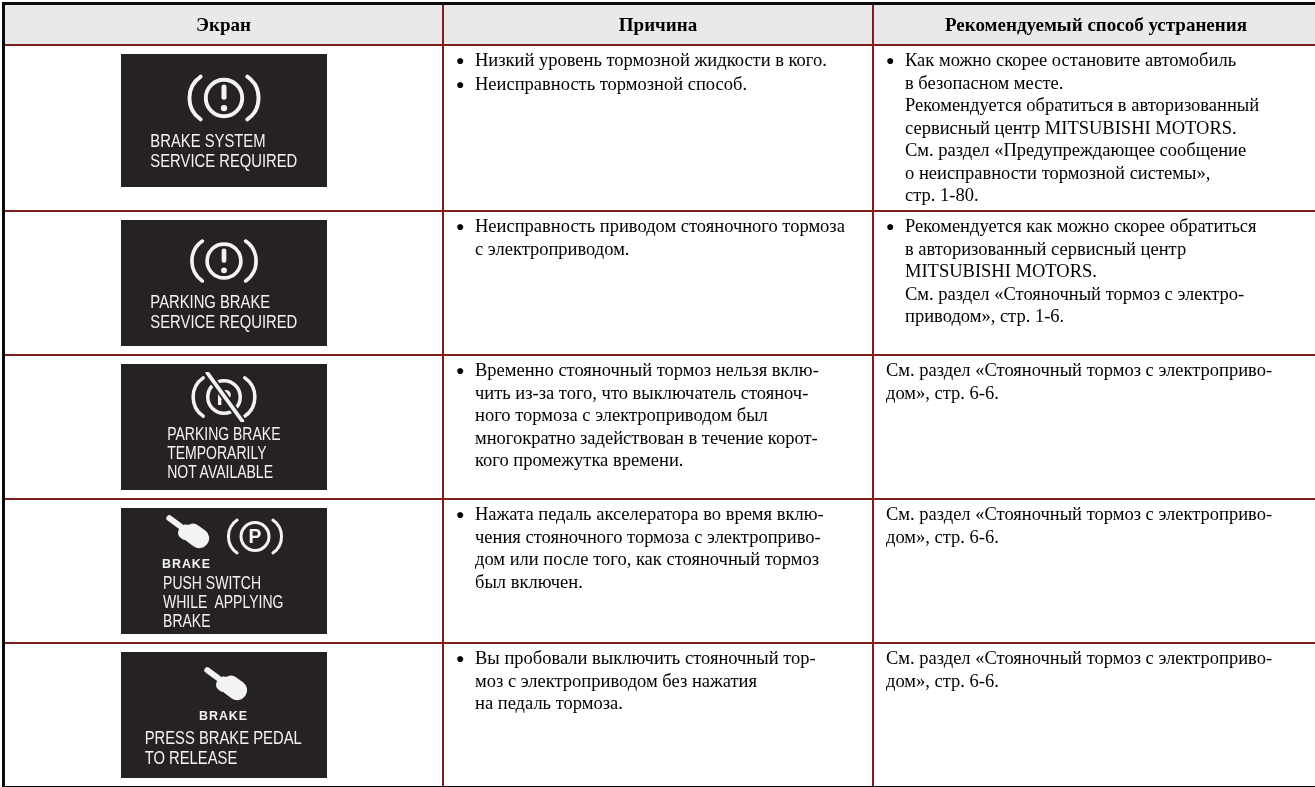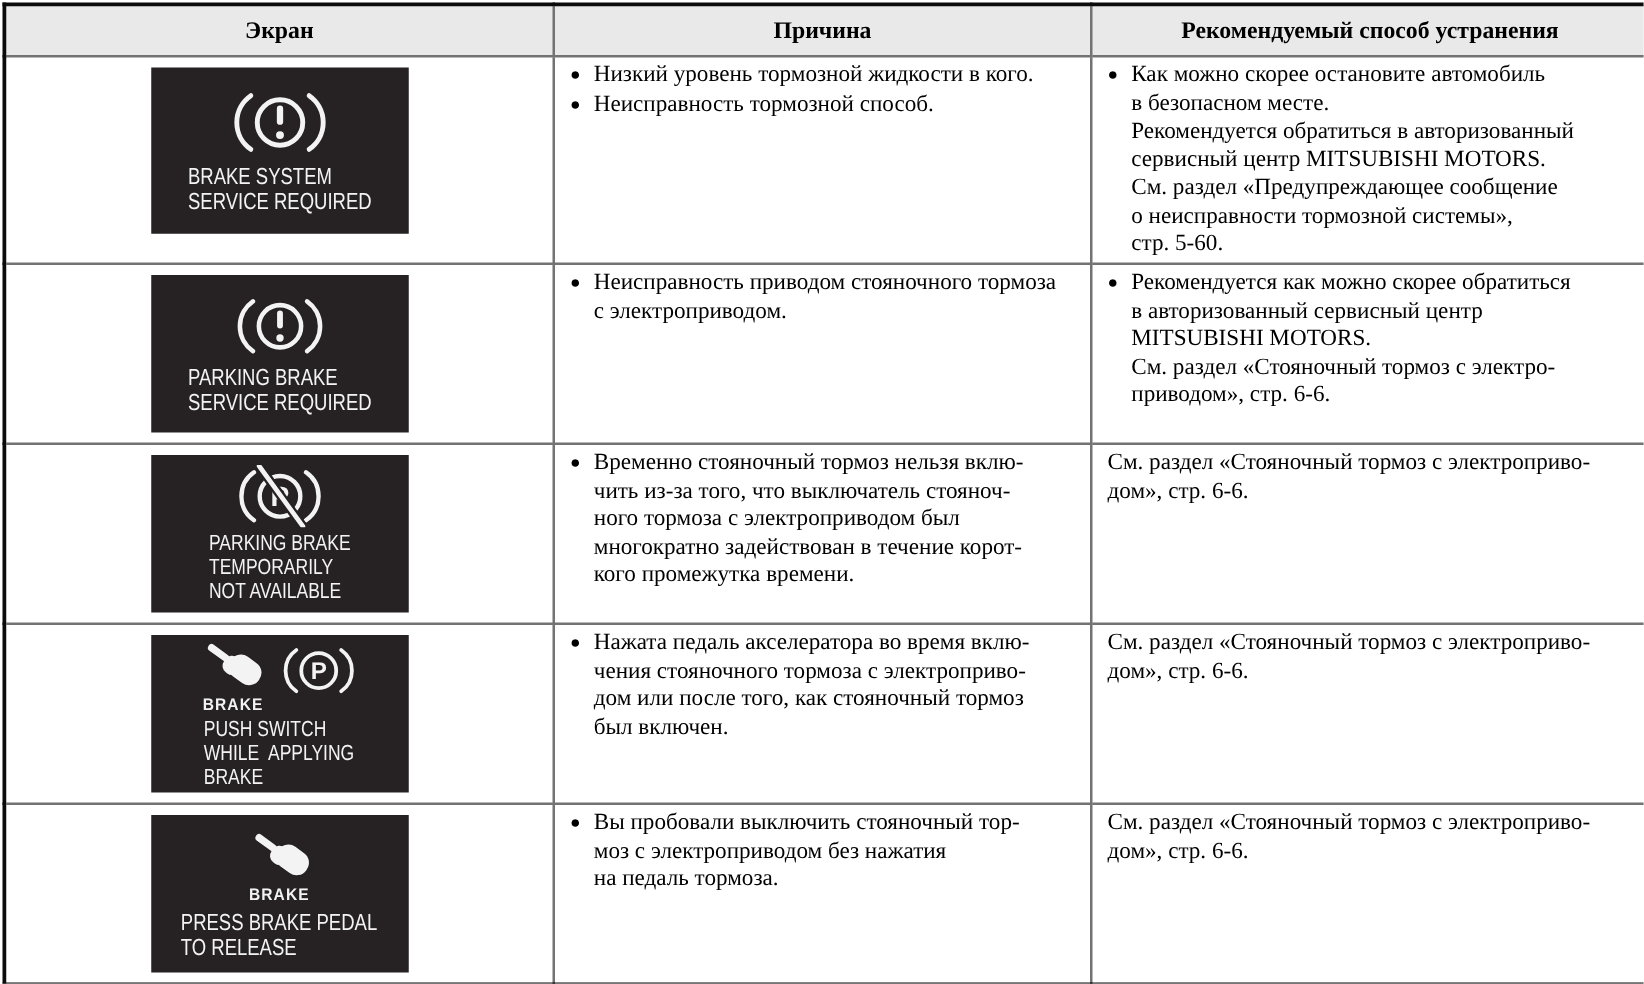--- a/index.html
+++ b/index.html
@@ -5,21 +5,21 @@
   html,body { margin:0; padding:0; background:#ffffff; }
   .page {
     position:relative; width:1315px; height:787px; background:#ffffff;
     font-family:"Liberation Serif", serif; color:#000;
     overflow:hidden;
   }
   table.tbl {
     border-collapse:collapse; table-layout:fixed;
     margin:2px 0 0 2px; width:1311px;
   }
-  .tbl th, .tbl td { border:2px solid #737373; vertical-align:top; }
+  .tbl th, .tbl td { border:2px solid #7f1d1d; vertical-align:top; }
   .tbl { border:3px solid #0b0b0b; }
   .tbl thead th {
     background:#e9e9e9; height:39px; vertical-align:middle;
     font-size:19px; font-weight:bold; text-align:center; padding:0;
     border-bottom-width:2.5px;
   }
   .col1 { width:437px; } .col2 { width:428px;margin-left:36px; } .col3 { width:444px; }
 
   td.c-screen { text-align:center; }
   td.c-text { padding:3px 6px 3px 12px; font-size:18.5px; line-height:22.5px; }
@@ -123,21 +123,21 @@
         </td>
         <td class="c-text">
           <div class="item">
             <span class="blt">●</span>
             <span class="itx">Как можно скорее остановите автомобиль
 в безопасном месте.
 Рекомендуется обратиться в авторизованный
 сервисный центр MITSUBISHI MOTORS.
 См. раздел «Предупреждающее сообщение
 о неисправности тормозной системы»,
-стр. 5-60.</span>
+стр. 1-80.</span>
           </div>
         </td>
       </tr>
 
       <tr style="height:139px">
         <td class="c-screen">
           <div class="screen-wrap">
             <div class="screen h-std">
               <svg class="icgfx" width="82" height="52">
                   <use href="#sym-warn"></use>
@@ -154,21 +154,21 @@
 с электроприводом.</span>
           </div>
         </td>
         <td class="c-text">
           <div class="item">
             <span class="blt">●</span>
             <span class="itx">Рекомендуется как можно скорее обратиться
 в авторизованный сервисный центр
 MITSUBISHI MOTORS.
 См. раздел «Стояночный тормоз с электро-
-приводом», стр. 6-6.</span>
+приводом», стр. 1-6.</span>
           </div>
         </td>
       </tr>
 
       <tr style="height:139px">
         <td class="c-screen">
           <div class="screen-wrap">
             <div class="screen h-std">
               <svg class="icgfx" width="78" height="50">
                   <use href="#sym-park-na"></use>

